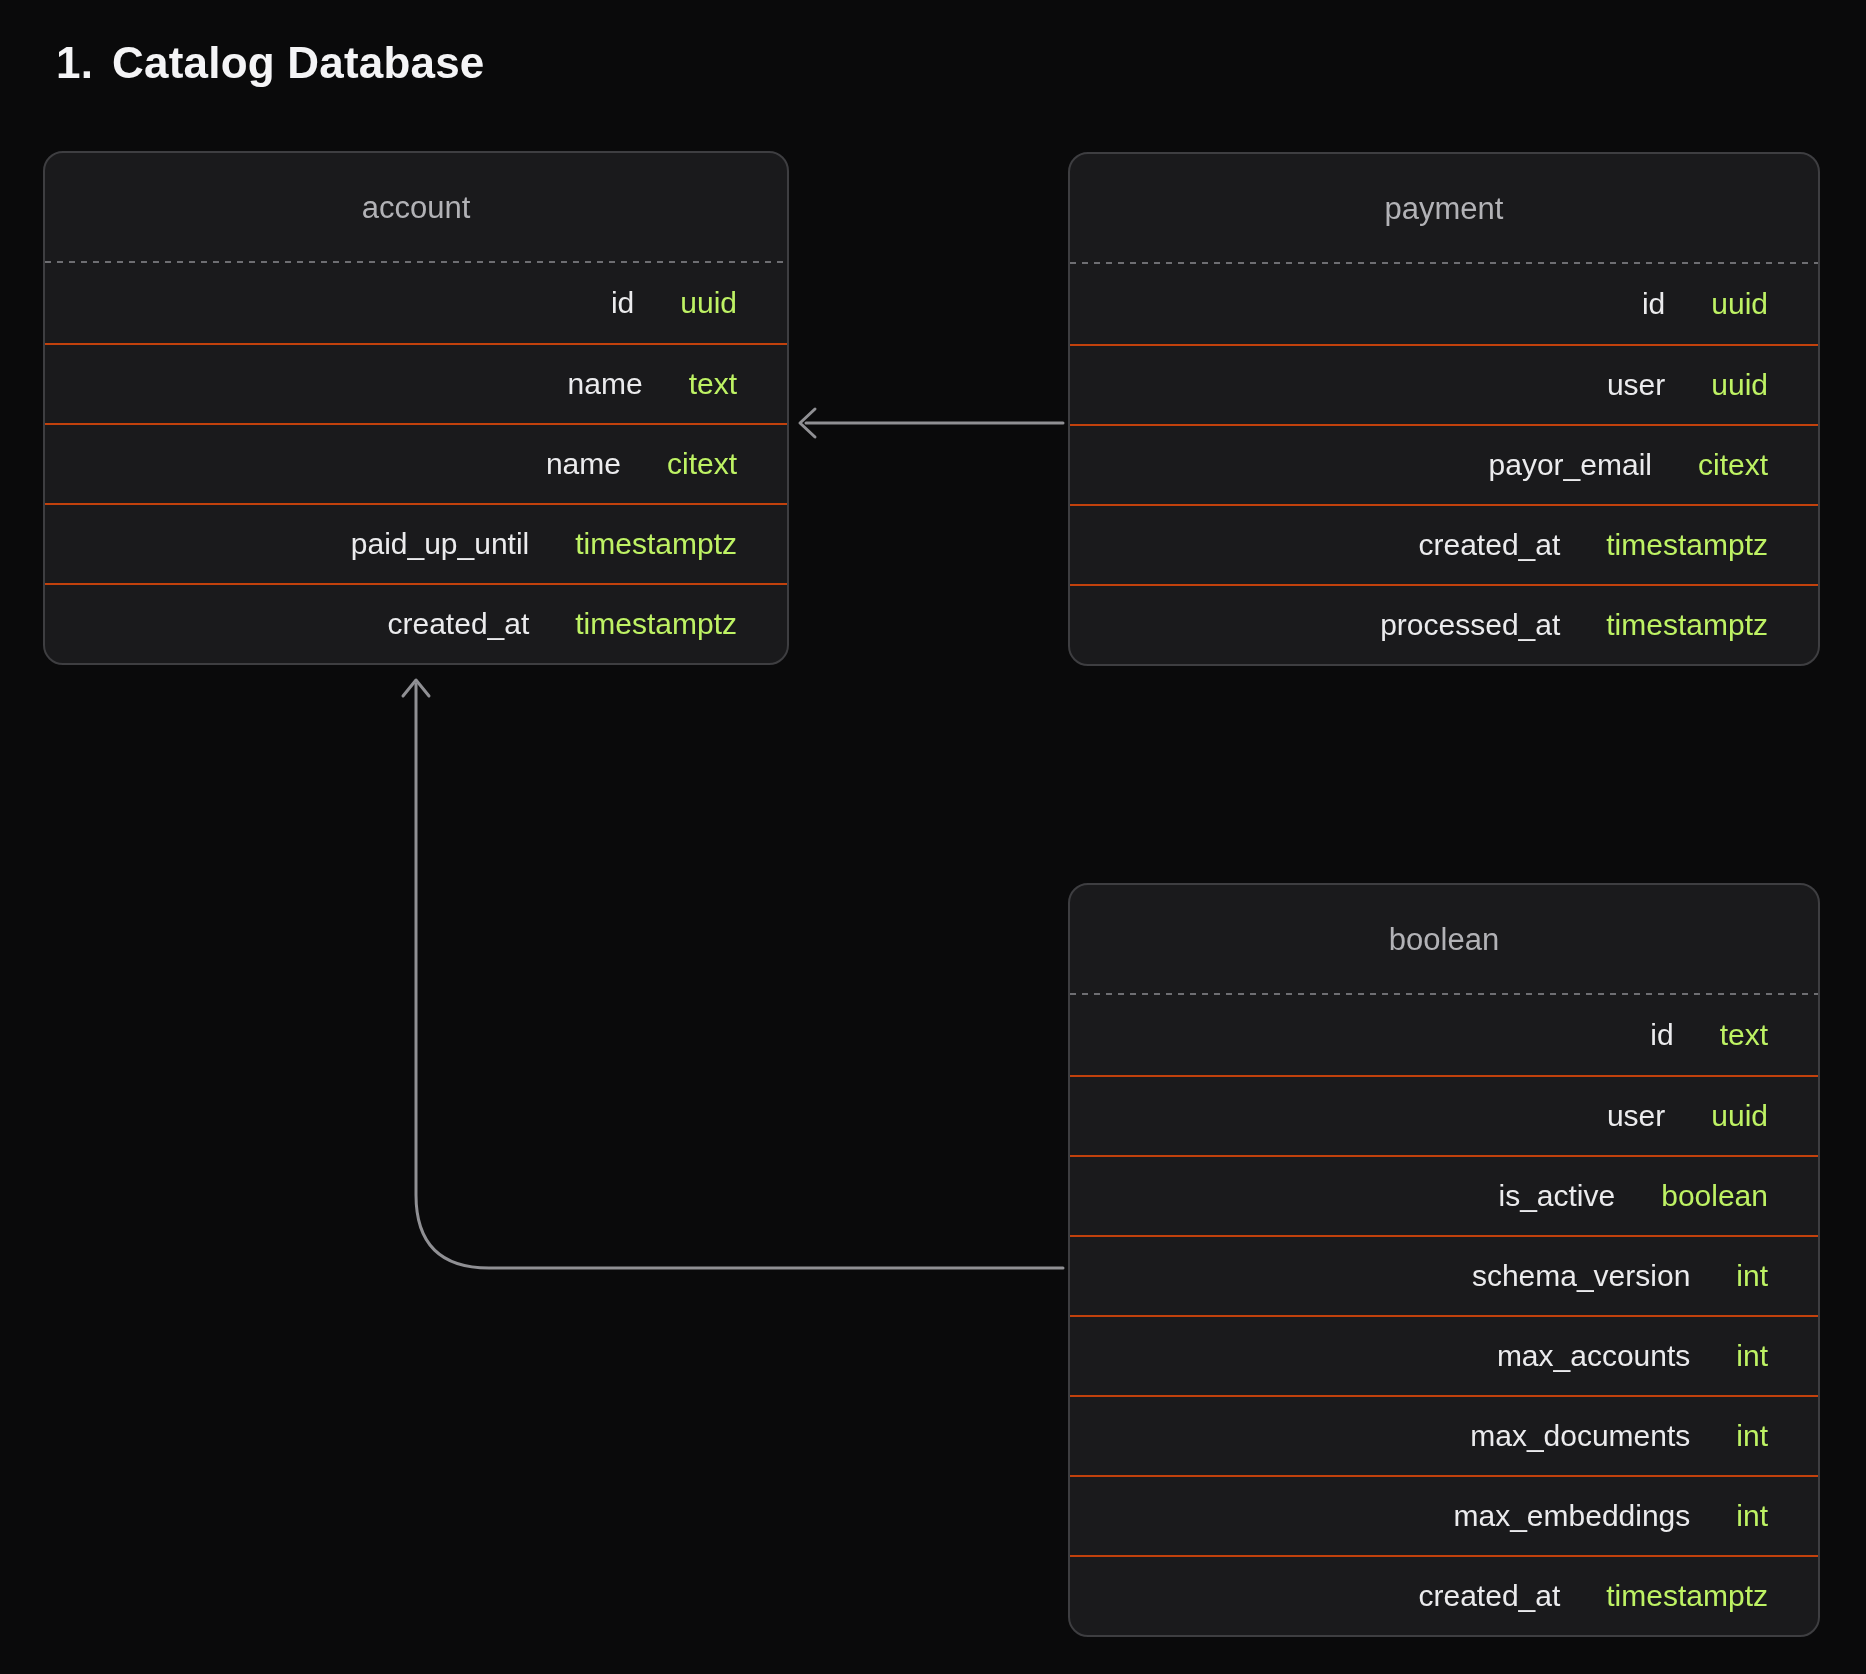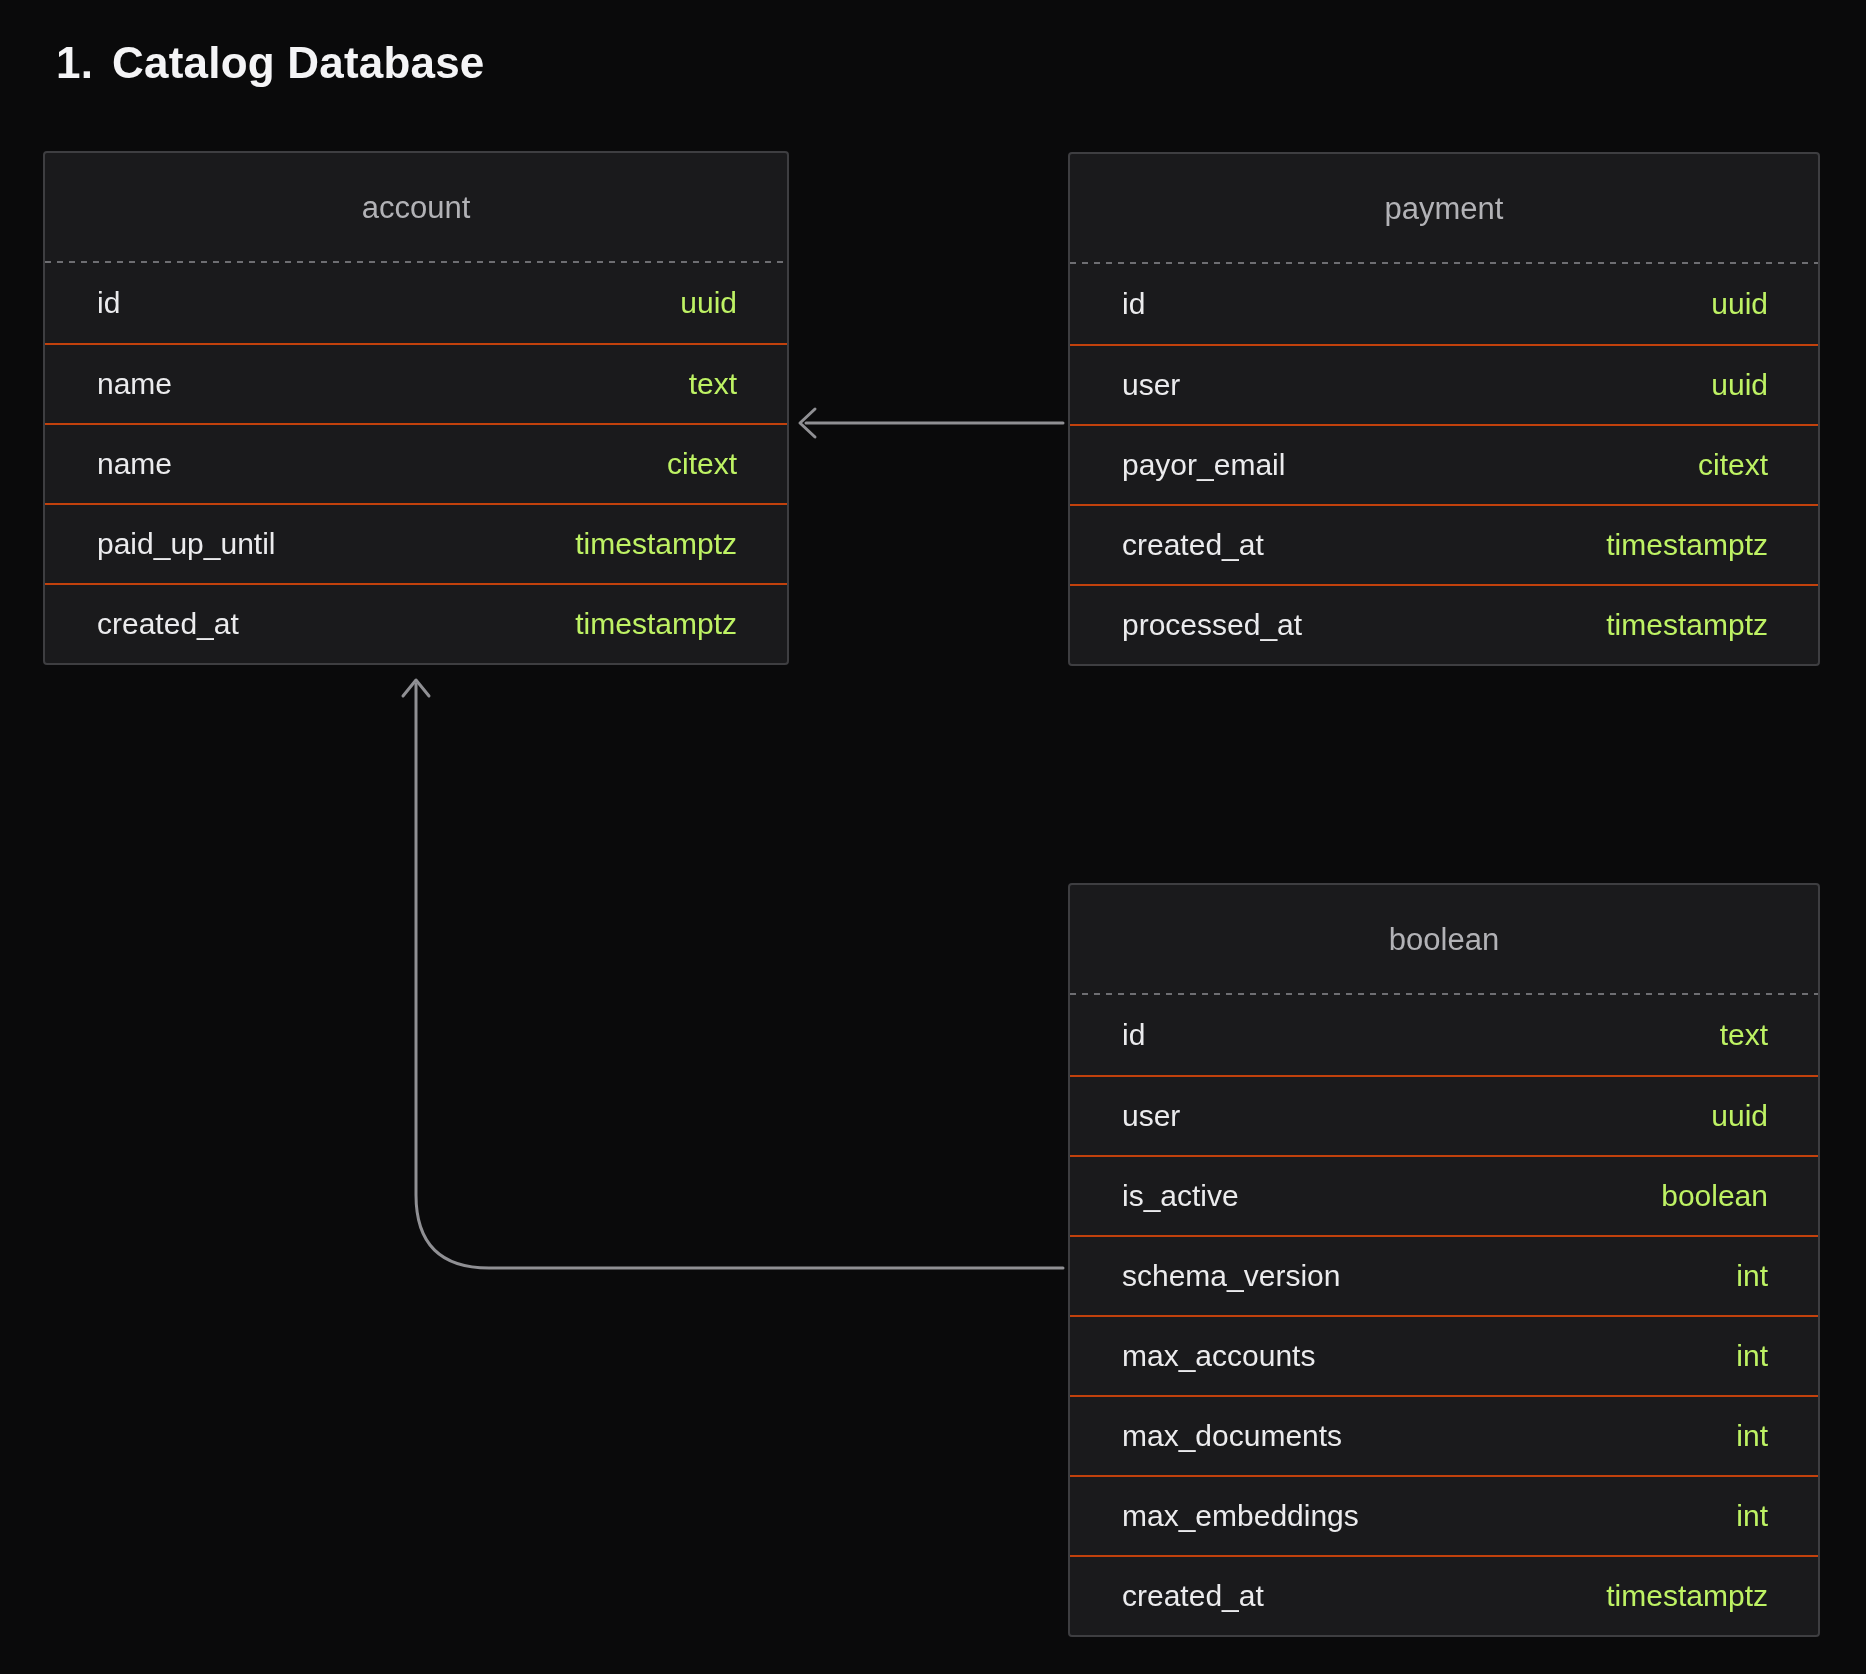--- a/index.html
+++ b/index.html
@@ -40,21 +40,21 @@
     stroke-width: 3;
     fill: none;
     stroke-linecap: round;
     stroke-linejoin: round;
   }
   .card {
     position: absolute;
     z-index: 2;
     background: #1a1a1c;
     border: 2px solid #3e3e41;
-    border-radius: 4px;
+    border-radius: 20px;
     box-sizing: border-box;
     overflow: hidden;
   }
   .card-account { left: 43px;   top: 151px; width: 746px; }
   .card-payment { left: 1068px; top: 152px; width: 752px; }
   .card-project { left: 1068px; top: 883px; width: 752px; }
   .card-header {
     height: 110px;
     display: flex;
     align-items: center;
@@ -64,24 +64,25 @@
     
     background-image: repeating-linear-gradient(to right, #6e6e72 0 6px, transparent 6px 12px);
     background-repeat: no-repeat;
     background-position: left bottom;
     background-size: 100% 2px;
   }
   .row {
     height: 80px;
     display: flex;
     align-items: center;
-    justify-content: space-between;
+    justify-content: flex-end;
     padding: 0 50px 0 52px;
     font-size: 30px;
     box-sizing: border-box;
+    gap: 46px;
   }
   .row + .row { border-top: 2px solid #c2410c; }
   .field-name { color: #ebebed; }
   .field-type { color: #bef264; text-align: right; }
 </style>
 </head>
 <body>
 
 <div class="canvas">
 

